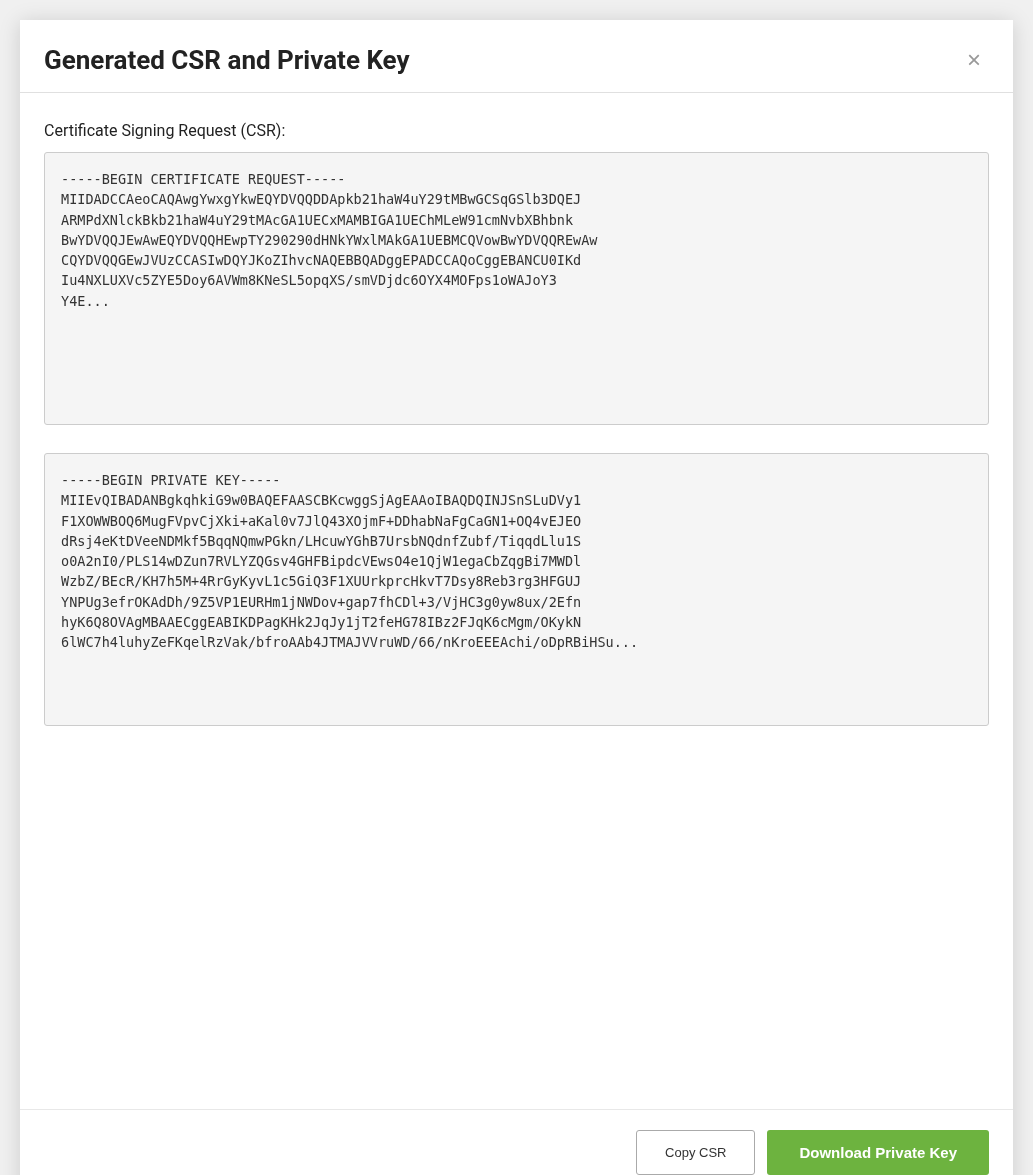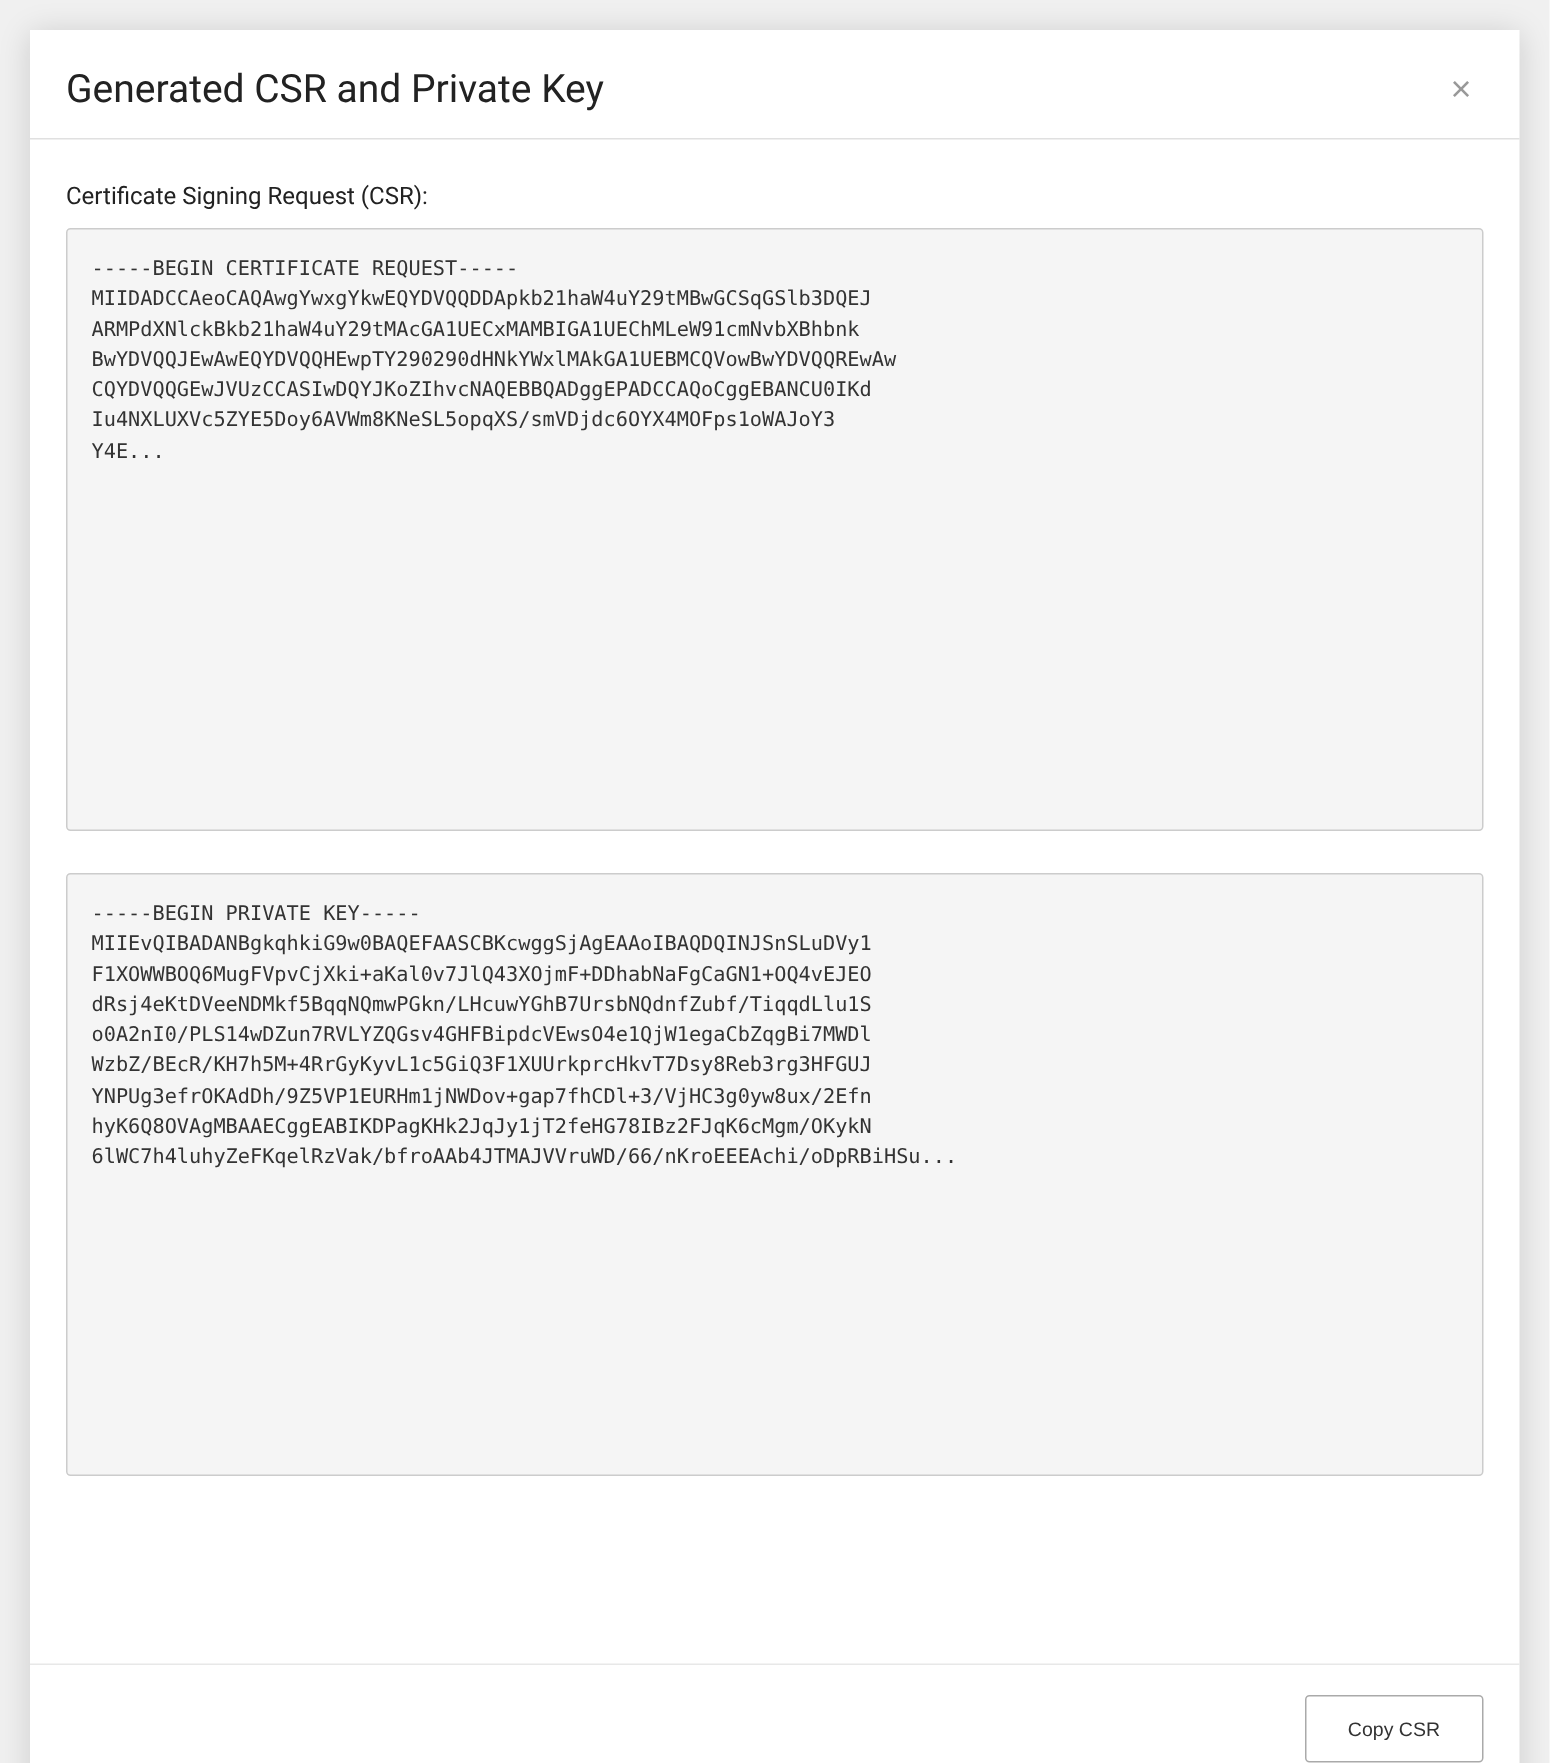--- a/index.html
+++ b/index.html
@@ -31,21 +31,21 @@
     .modal-header {
       padding: 24px 24px 16px 24px;
       border-bottom: 1px solid #e0e0e0;
       display: flex;
       justify-content: space-between;
       align-items: center;
     }
 
     .modal-title {
       font-size: 26px;
-      font-weight: 400;
+      font-weight: 700;
       color: #222222;
     }
 
     .close-button {
       background: none;
       border: none;
       font-size: 24px;
       color: #999999;
       cursor: pointer;
       padding: 4px 8px;
@@ -63,21 +63,21 @@
       color: #222222;
       margin-bottom: 12px;
     }
 
     .text-area-container {
       border: 1px solid #cccccc;
       border-radius: 3px;
       background: #f5f5f5;
       margin-bottom: 28px;
       position: relative;
-      height: 402px;
+      height: 273px;
     }
 
     .text-area-container textarea {
       width: 100%;
       height: 100%;
       background: transparent;
       border: none;
       padding: 16px;
       font-family: monospace;
       font-size: 13.5px;
@@ -155,14 +155,15 @@
 WzbZ/BEcR/KH7h5M+4RrGyKyvL1c5GiQ3F1XUUrkprcHkvT7Dsy8Reb3rg3HFGUJ
 YNPUg3efrOKAdDh/9Z5VP1EURHm1jNWDov+gap7fhCDl+3/VjHC3g0yw8ux/2Efn
 hyK6Q8OVAgMBAAECggEABIKDPagKHk2JqJy1jT2feHG78IBz2FJqK6cMgm/OKykN
 6lWC7h4luhyZeFKqelRzVak/bfroAAb4JTMAJVVruWD/66/nKroEEEAchi/oDpRBiHSu...</textarea>
       </div>
     </div>
   </div>
 
   <div class="modal-footer">
     <button class="btn-copy-csr">Copy CSR</button>
+    <button class="btn-download-key">Download Private Key</button>
   </div>
 </div>
 
 </body></html>

